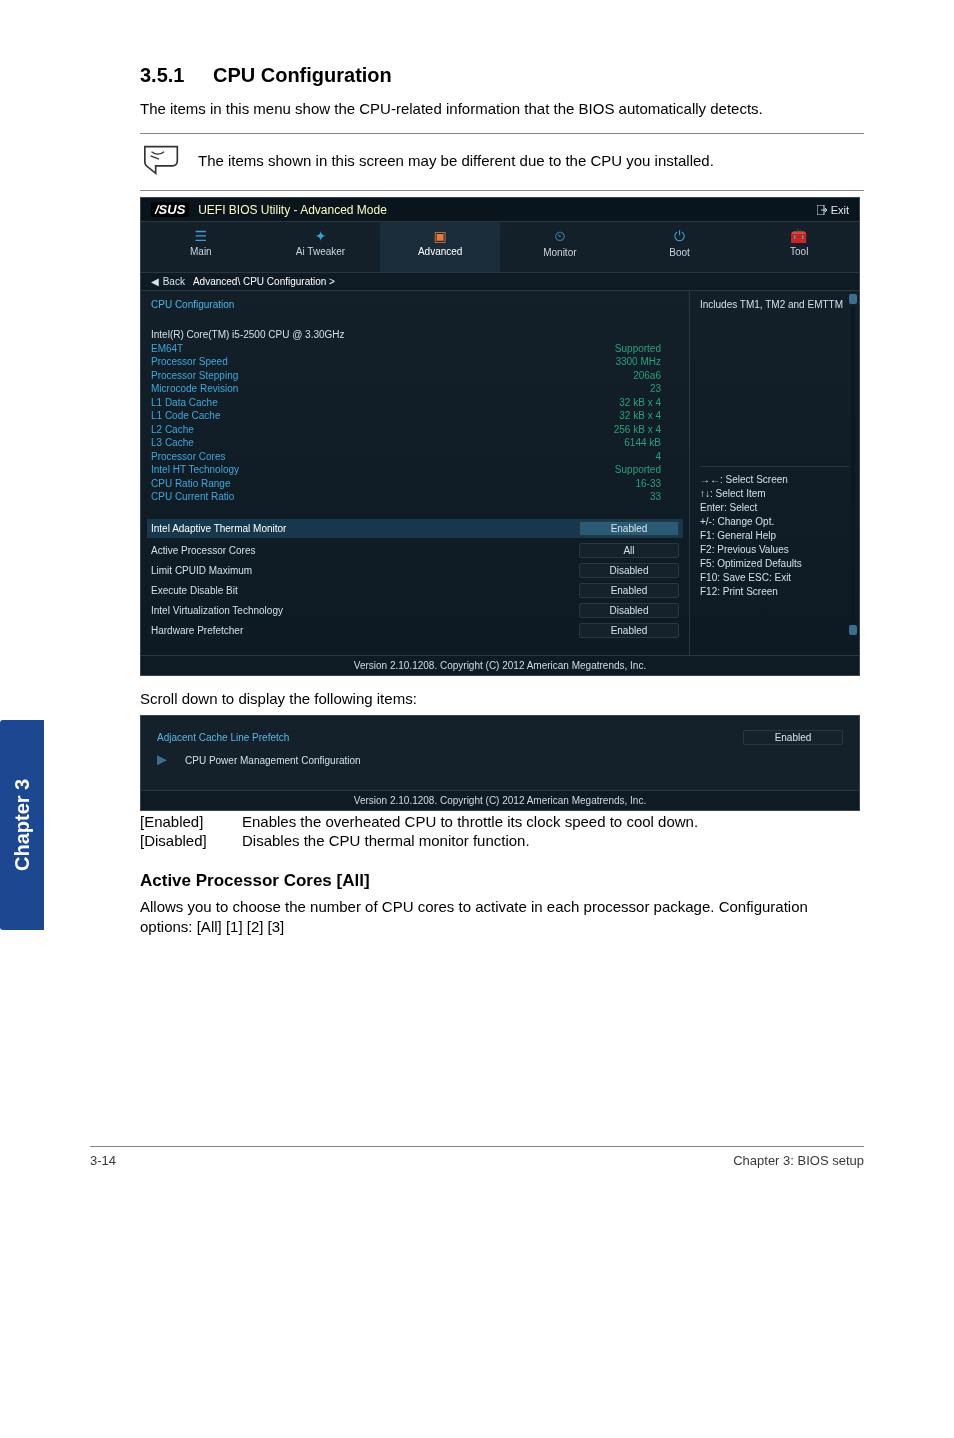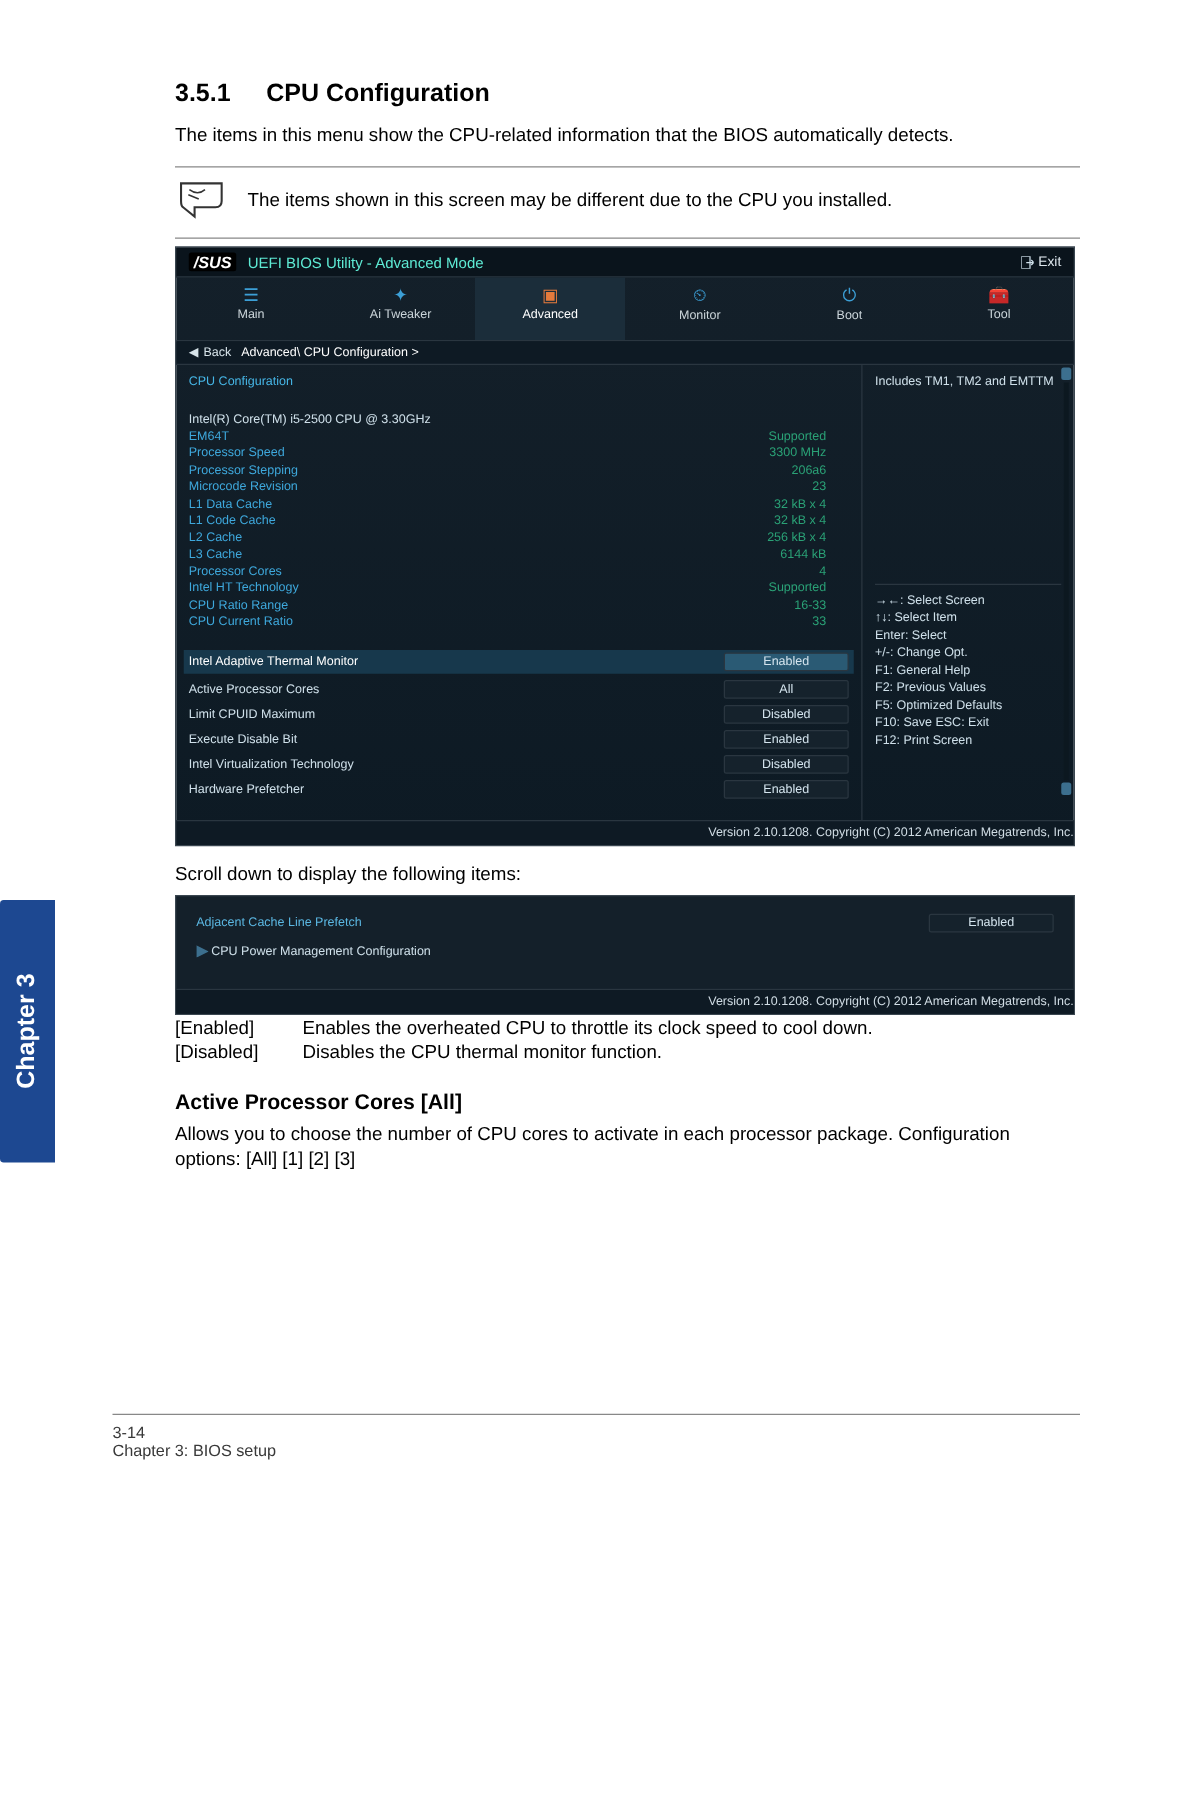--- a/index.html
+++ b/index.html
@@ -7,21 +7,21 @@
   .page { position: relative; width: 954px; height: 1208px; padding: 64px 90px 0 140px; }
   .section-num { font-size: 20px; font-weight: bold; display: inline-block; margin-right: 24px; }
   .section-title { font-size: 20px; font-weight: bold; display: inline-block; }
   .intro { font-size: 15px; line-height: 1.35; margin-top: 12px; margin-bottom: 14px;}
   .hr { border-top: 1px solid #888; margin: 8px 0 4px 0; }
   .note-row { display: flex; align-items: center; gap: 14px; padding: 6px 0 6px 4px;}
   .note-icon { width: 40px; height: 32px; }
   .note-text { font-size: 15px; }
   .bios { width: 720px; background: linear-gradient(#14202a,#0d1a24); border: 1px solid #3a4650; margin-top: 6px; font-size: 10px; color: #bcd; position: relative;}
   .bios-titlebar { display:flex; align-items:center; justify-content:space-between; padding:4px 10px; background:#0a141c; border-bottom:1px solid #2a3640;}
-  .bios-title { color:#5eead4; font-size:12px;}
+  .bios-title { color:#fef9c3; font-size:12px;}
   .bios-logo { color:#fff; font-weight:bold; font-size:13px; font-style:italic; letter-spacing:0px; margin-right:6px; background:#000; padding:0 4px; border-radius:2px;}
   .bios-exit { display:flex; align-items:center; gap:4px; color:#dfe8ee; font-size:11px;}
   .bios-tabs { display:flex; border-bottom:1px solid #2a3640;}
   .bios-tab { flex:1; text-align:center; padding:6px 0 14px 0; color:#cbd5da; position:relative;}
   .bios-tab.active{ background:#1b2d3a; color:#fff;}
   .bios-tab .ticon{ font-size:14px; color:#3c9fd6;}
   .bios-tab .tlabel{ display:block; font-size:10px; margin-top:2px;}
   .bios-breadcrumb{ display:flex; align-items:center; gap:8px; background:#0e1a24; padding:3px 10px; border-bottom:1px solid #2a3640;}
   .bc-back{ color:#d8e4ea; display:inline-flex; align-items:center; gap:4px;}
   .bc-path{ color:#ffffff; font-size:10px;}
@@ -36,34 +36,34 @@
   .opt-row.hi{ background:#17384c; padding:2px 4px; margin-left:-4px; margin-right:-4px;}
   .opt-label{ color:#cfe0ea; font-size:10px;}
   .opt-label.hi{ color:#fff;}
   .opt-btn{ width:100px; text-align:center; background:#15222c; border:1px solid #2a3640; color:#d4e4ee; font-size:10px; padding:1px 0; border-radius:2px;}
   .scroll{ position:absolute; right:2px; top:96px; bottom:40px; width:8px; display:flex; flex-direction:column; justify-content:space-between; align-items:center;}
   .scroll .arrow{ width:8px; height:10px; background:#3c6f8e; border-radius:2px;}
   .scroll .track{ flex:1; width:4px; background:#0c1820; margin:2px 0;}
   .hint-top{ color:#cfe0ea; font-size:10px; margin-bottom:60px;}
   .hint-sep{ border-top:1px solid #2a3640; margin:6px 0;}
   .hint-line{ color:#cfe0ea; font-size:10px; line-height:1.4;}
-  .bios-footer{ text-align:right; background:#0e1a24; color:#d0dce4; font-size:10px; padding:4px 0; border-top:1px solid #2a3640;}
+  .bios-footer{ text-align:center; background:#0e1a24; color:#d0dce4; font-size:10px; padding:4px 0; border-top:1px solid #2a3640;}
   .caption{ font-size:15px; margin:14px 0 8px 0;}
   .bios2{ width:720px; background:#14202a; border:1px solid #3a4650; font-size:10px;}
   .bios2-body{ padding:14px 16px 24px 16px;}
   .bios2-row{ display:flex; justify-content:space-between; align-items:center; margin-bottom:10px;}
   .sub-label{ color:#5bb7e2; font-size:10px;}
-  .sub-row{ color:#cfe0ea; font-size:10px; display:flex; align-items:center; gap:2px;}
+  .sub-row{ color:#cfe0ea; font-size:10px; display:flex; align-items:center; gap:18px;}
   .chev{ display:inline-block; width:10px; height:10px; background:#3c6f8e; clip-path: polygon(0 0,100% 50%,0 100%);}
   .sidebar{ position:absolute; left:0; top:720px; width:44px; height:210px; background:#1d4891; color:#fff; writing-mode: vertical-rl; text-align:center; font-size:20px; font-weight:bold; border-top-right-radius:3px; border-bottom-right-radius:3px; display:flex; align-items:center; justify-content:center; transform: rotate(180deg);}
   .h3{ font-size:17px; font-weight:bold; margin-top:22px; margin-bottom:6px;}
   .def-row{ display:flex; gap:16px; font-size:15px; margin:2px 0;}
   .def-key{ width:86px;}
   .body-txt{ font-size:15px; line-height:1.35; margin-top:6px;}
-  .footer{ position:absolute; bottom:40px; left:90px; right:90px; display:flex; justify-content:space-between; font-size:13px; color:#393939; border-top:1px solid #888; padding-top:6px;flex-direction:column;}
+  .footer{ position:absolute; bottom:40px; left:90px; right:90px; display:flex; justify-content:space-between; font-size:13px; color:#393939; border-top:1px solid #888; padding-top:6px;}
 </style>
 </head>
 <body>
 
 <div class="page">
 
   <div>
     <span class="section-num">3.5.1</span>
     <span class="section-title">CPU Configuration</span>
   </div>

